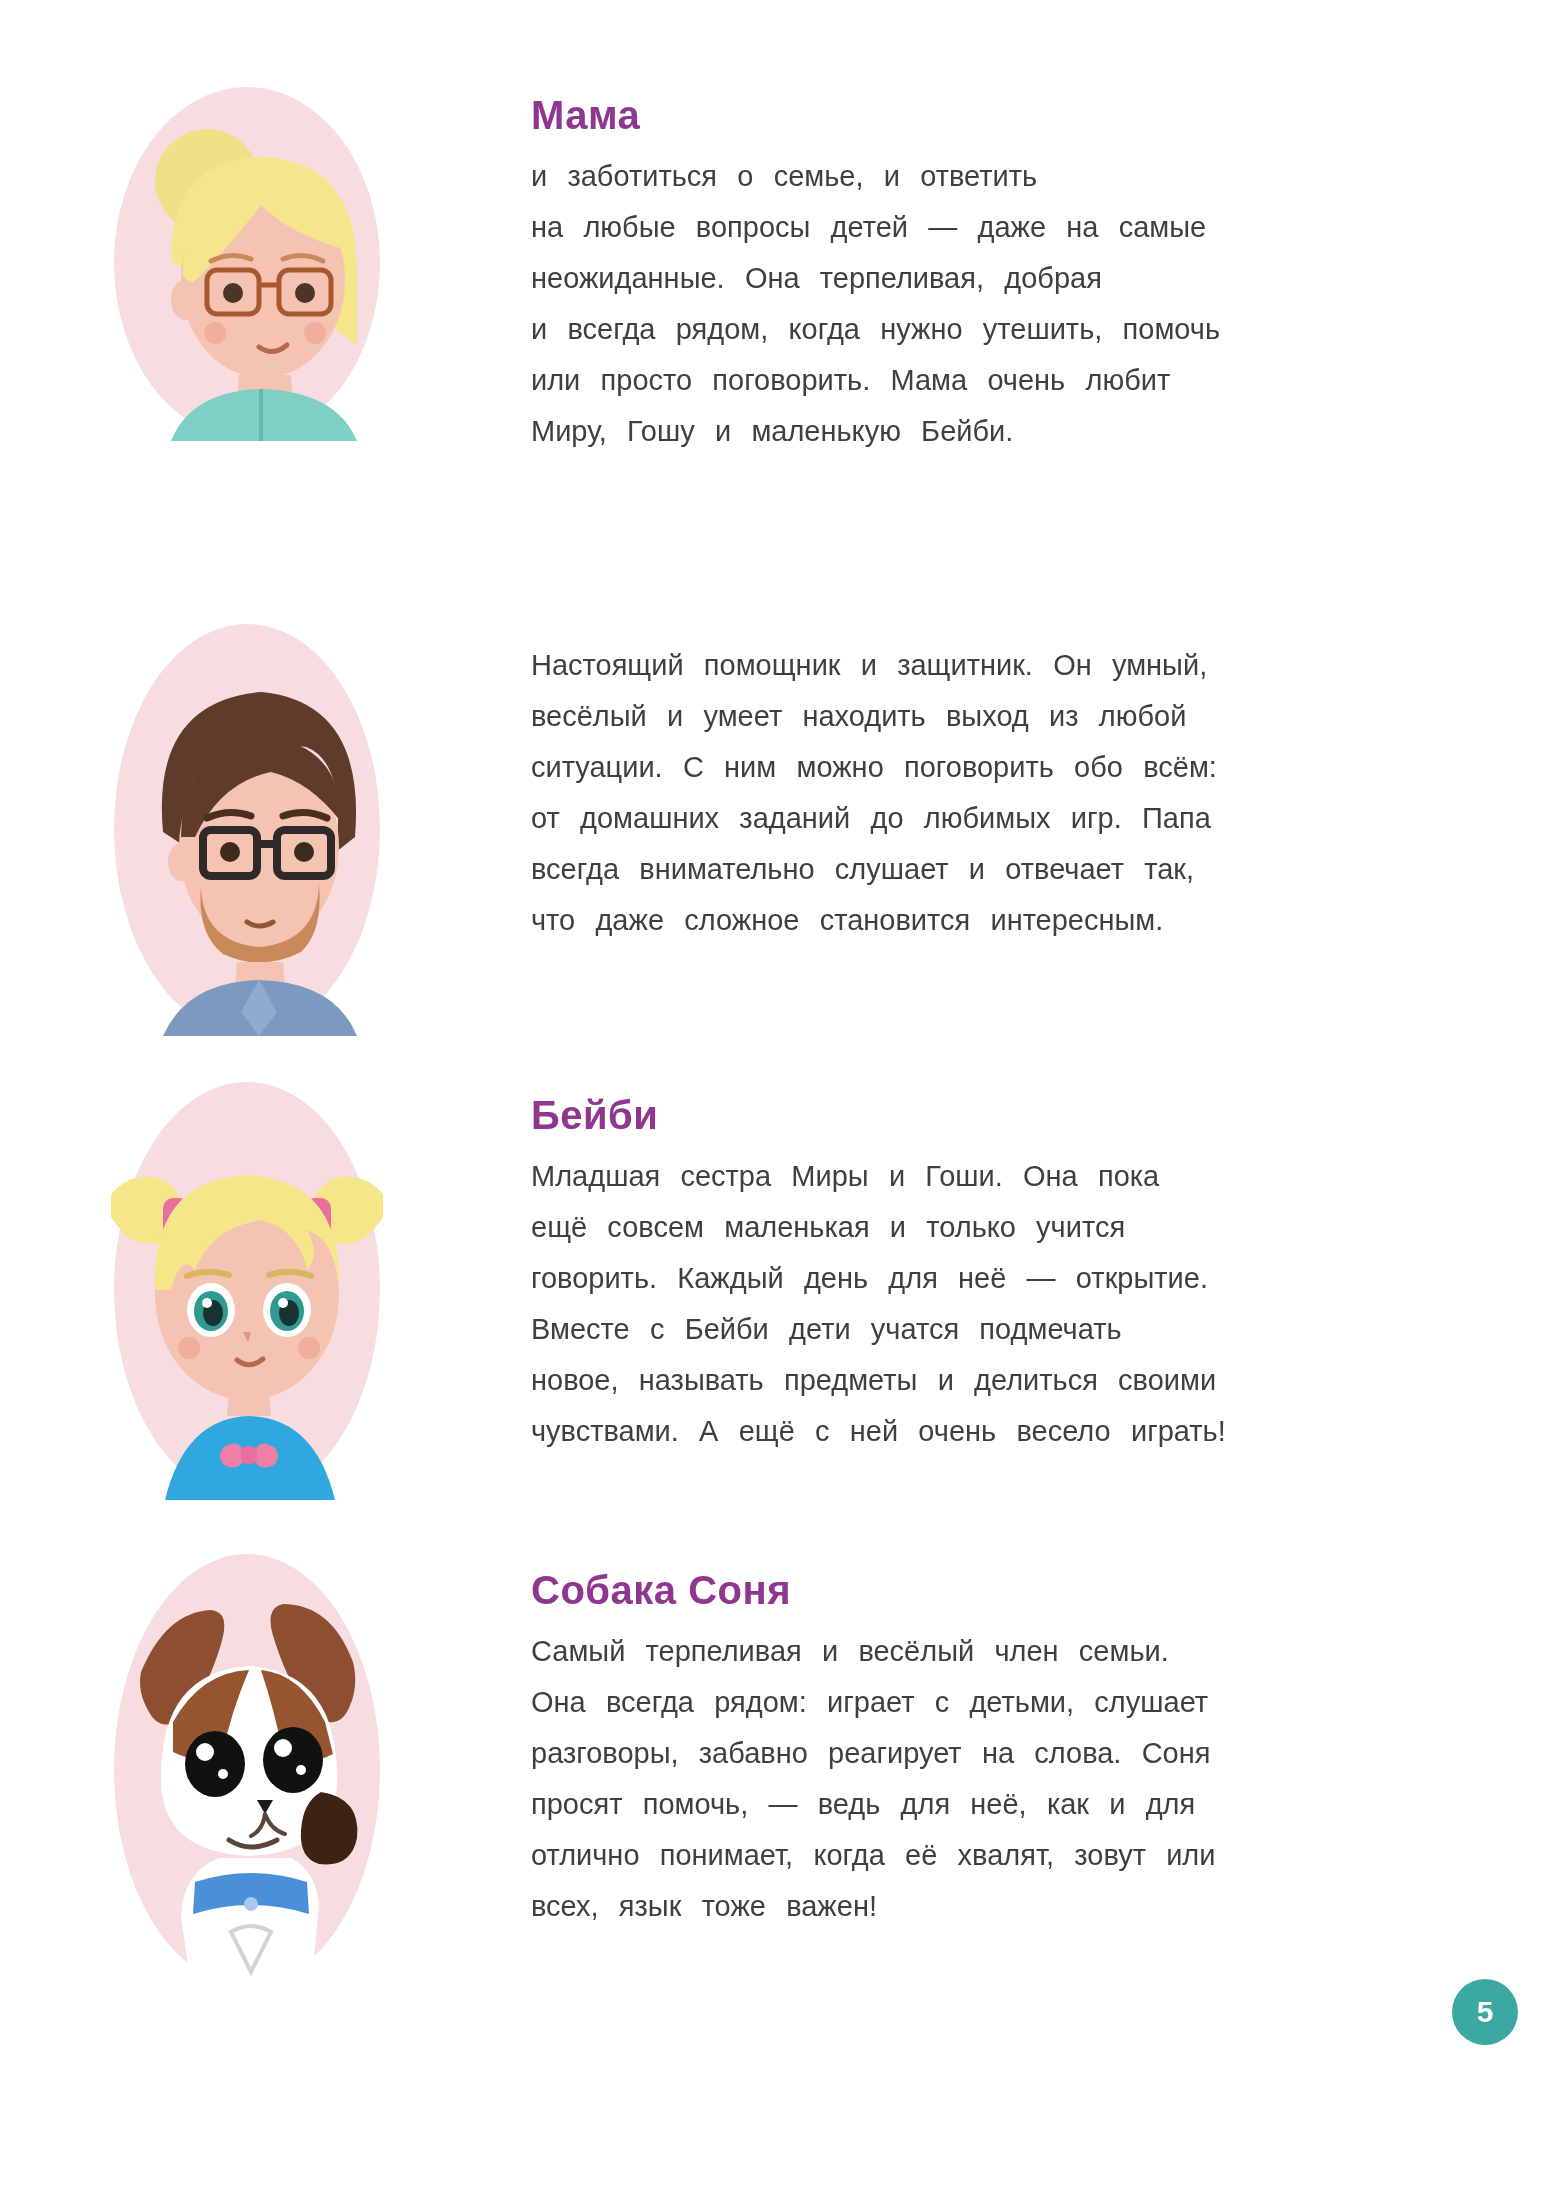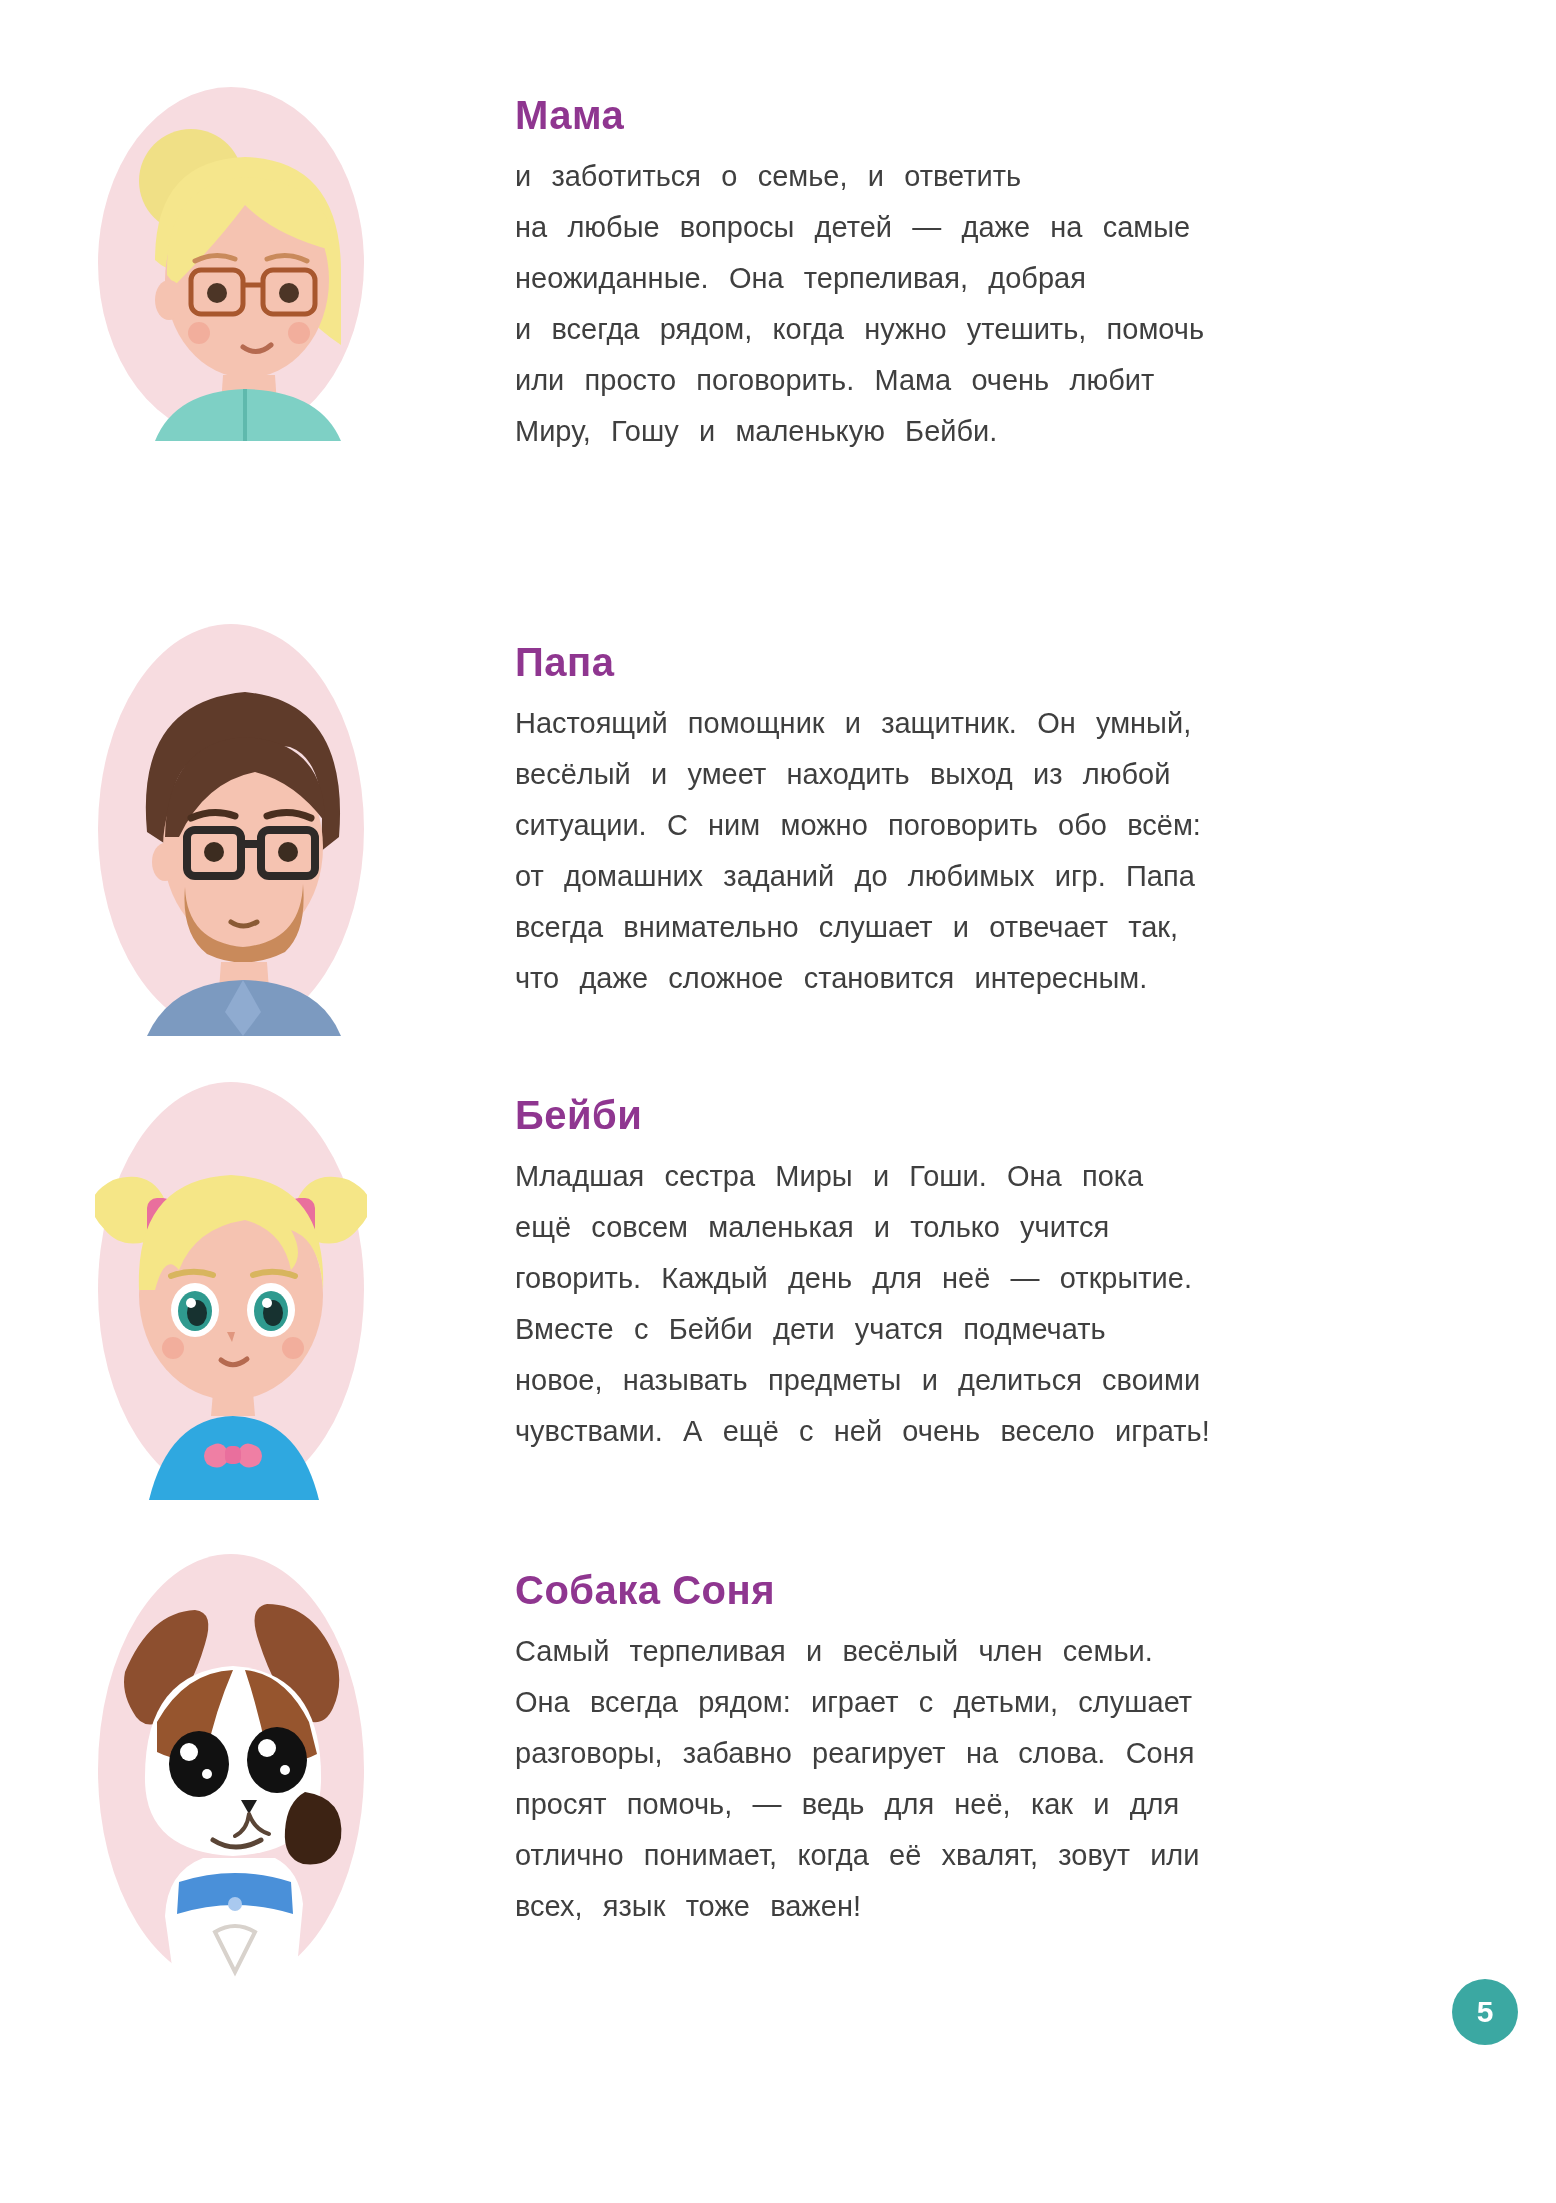--- a/index.html
+++ b/index.html
@@ -4,21 +4,21 @@
 <style>
   html,body{margin:0;padding:0;}
   body{
     width:1556px;height:2203px;
     background:#ffffff;
     font-family:"Liberation Sans", sans-serif;
     position:relative;
     overflow:hidden;
   }
   .page{position:absolute;inset:0;}
-  .section{position:absolute;left:0;width:1496px;}
+  .section{position:absolute;left:16px;width:1496px;}
   .avatar{position:absolute;left:95px;width:272px;}
   .avatar svg{display:block;width:100%;height:100%;}
   .content{position:absolute;left:515px;width:960px;}
   .heading{
     margin:0 0 14px 0;
     font-size:40px;
     font-weight:bold;
     color:#8f3690;
     letter-spacing:0.5px;
     line-height:1.1;
@@ -100,21 +100,20 @@
         <path d="M96 196 Q118 186 140 194" fill="none" stroke="#4a2f1f" stroke-width="7" stroke-linecap="round"></path>
         <path d="M172 194 Q194 186 216 196" fill="none" stroke="#4a2f1f" stroke-width="7" stroke-linecap="round"></path>
         <path d="M90 265 Q92 320 148 325 Q206 320 208 262 Q212 310 190 330 Q150 350 112 332 Q86 312 90 265 Z" fill="#c98a5b"></path>
         <path d="M136 300 Q148 308 162 300" fill="none" stroke="#8a5a35" stroke-width="5" stroke-linecap="round"></path>
         <path d="M126 340 L172 340 L174 368 L124 368 Z" fill="#f5c3b1"></path>
         <path d="M52 414 Q76 360 148 358 Q224 360 246 414 Z" fill="#7c9ac0"></path>
         <path d="M148 358 L130 390 L148 414 L166 390 Z" fill="#8fabd0"></path>
       </svg>
     </div>
     <div class="content" style="top:640px;">
-      <h2 class="heading">Папа</h2>
       <div class="para">
           <div class="bodyline">Настоящий помощник и защитник. Он умный,</div>
           <div class="bodyline">весёлый и умеет находить выход из любой</div>
           <div class="bodyline">ситуации. С ним можно поговорить обо всём:</div>
           <div class="bodyline">от домашних заданий до любимых игр. Папа</div>
           <div class="bodyline">всегда внимательно слушает и отвечает так,</div>
           <div class="bodyline">что даже сложное становится интересным.</div>
         </div>
     </div>
   </div>

